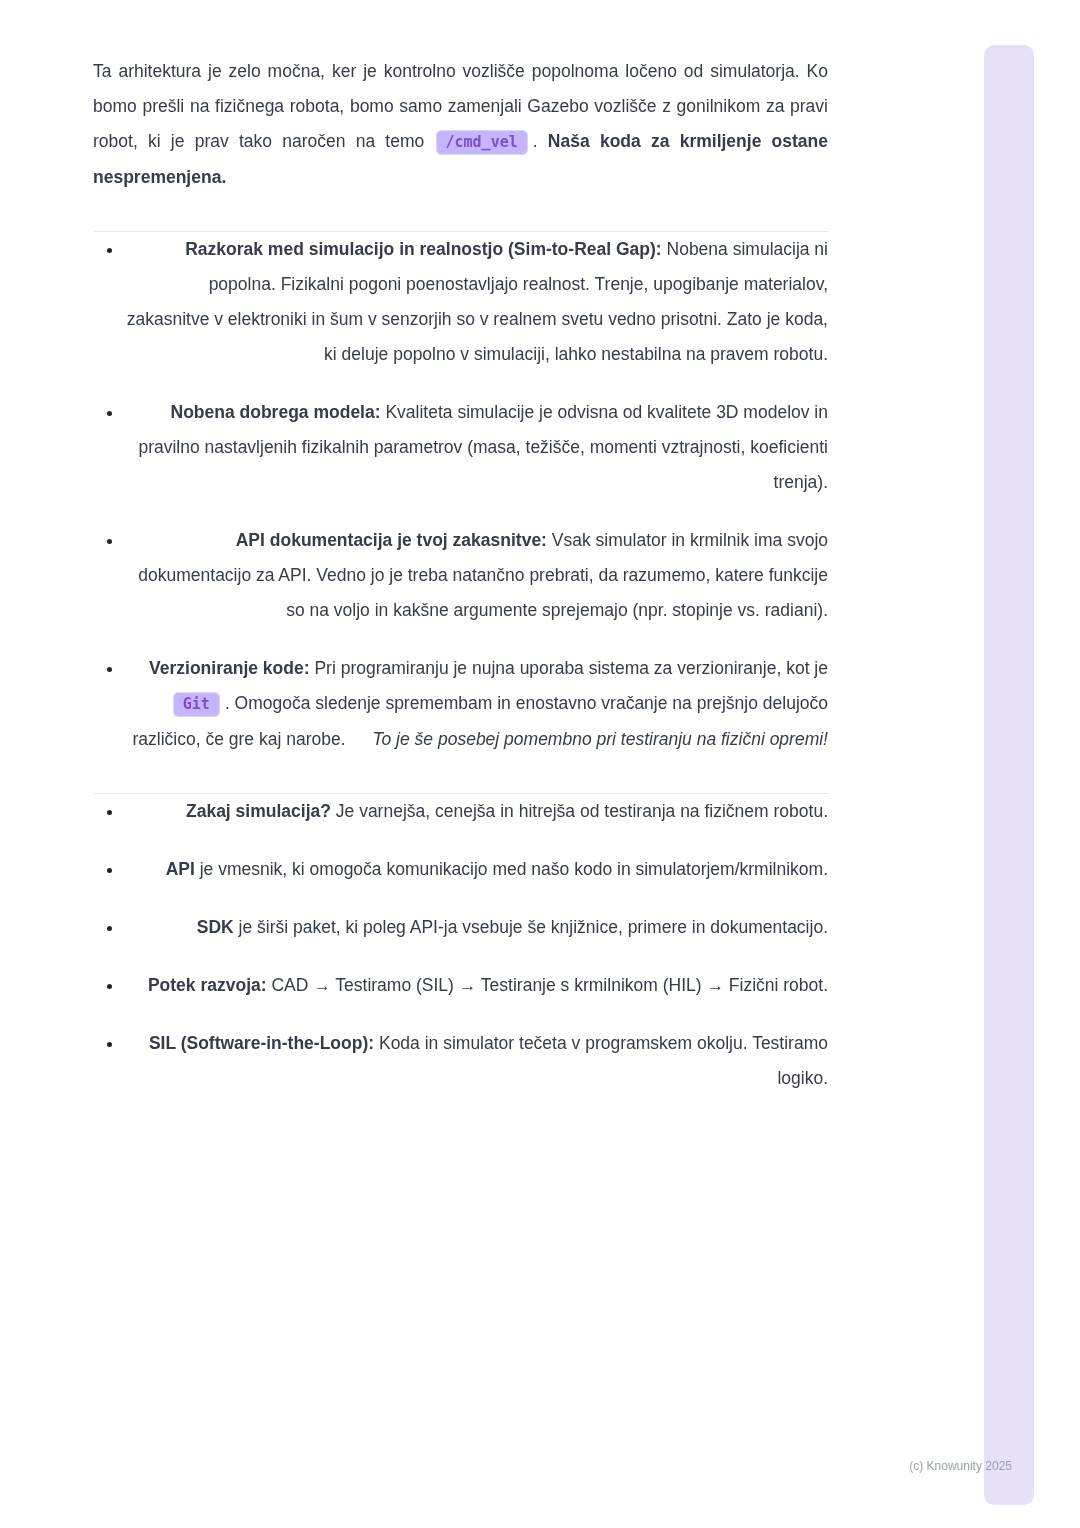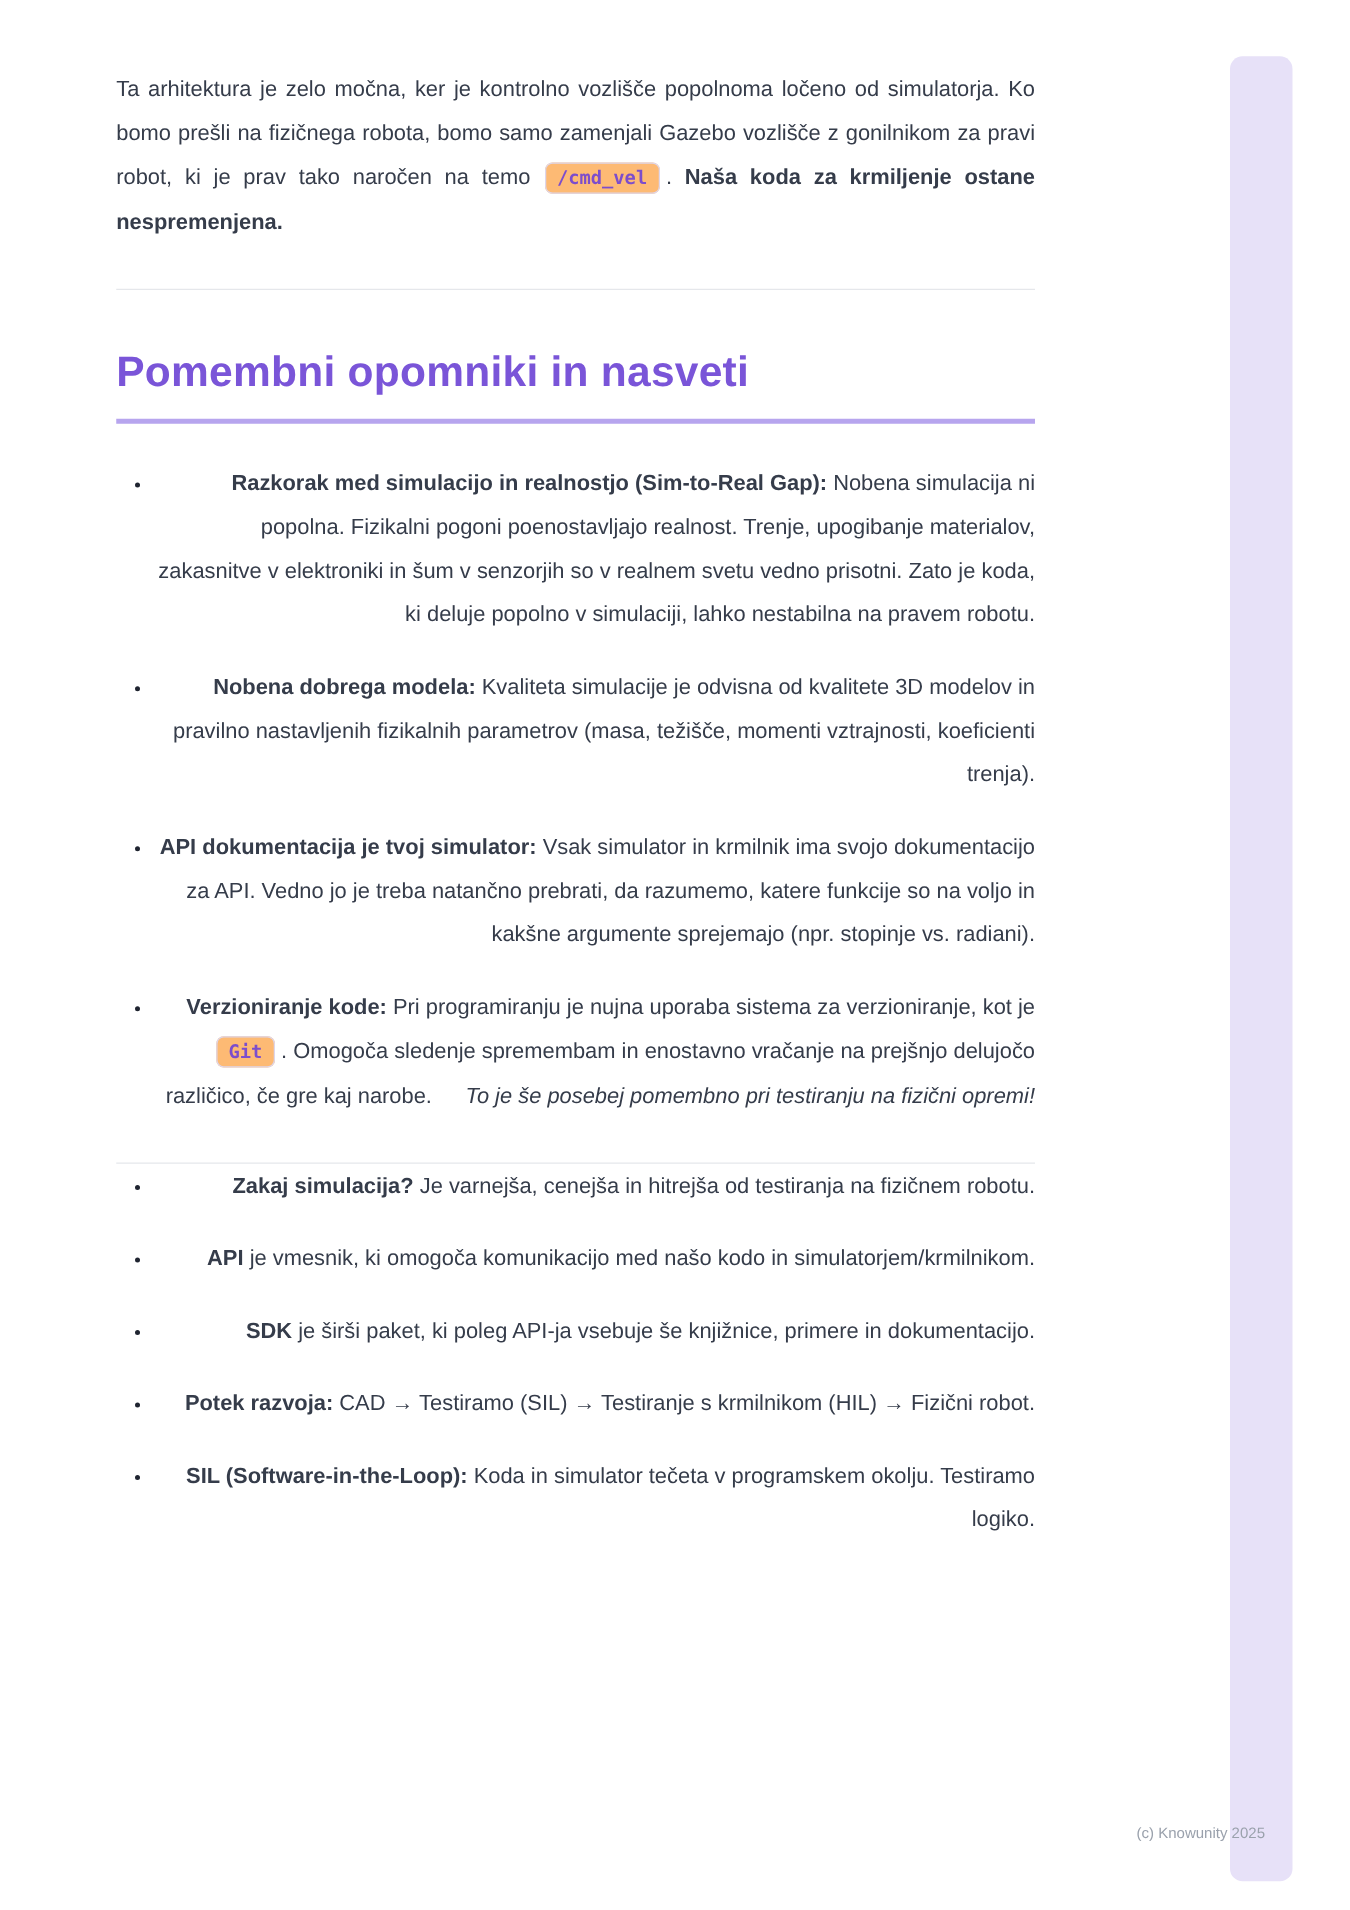--- a/index.html
+++ b/index.html
@@ -58,21 +58,21 @@
   }
   .bullets li { margin-bottom: 23px; padding-left: 2px; text-align: right; }
   .bullets li::marker { color: #1f2430; font-size: 15px; }
   .seg-n { font-weight: 400; }
   .seg-b { font-weight: 700; }
   .seg-i { font-style: italic; margin-left: 22px; }
   .seg-c {
     font-family: "DejaVu Sans Mono", "Liberation Mono", monospace;
     font-size: 15px;
     color: var(--code-text, #7c4dcc);
-    background: #fdba74;
+    background: #c4b5fd;
     border: 1px solid #ddd6ec;
     border-radius: 6px;
     padding: 2px 9px 3px 9px;
     margin: 0 5px 18px 1px;
     white-space: nowrap;
     font-weight: 700;
   }
   .footer {
     position: absolute;
     right: 68px;
@@ -89,26 +89,25 @@
 <div class="page">
 
   <div class="scroll-strip"></div>
 
   <div class="content">
 
     <p class="para"><span class="seg-n">Ta arhitektura je zelo močna, ker je kontrolno vozlišče popolnoma ločeno od simulatorja. Ko bomo prešli na fizičnega robota, bomo samo zamenjali Gazebo vozlišče z gonilnikom za pravi robot, ki je prav tako naročen na temo </span><span class="seg-c">/cmd_vel</span><span class="seg-n">. </span><span class="seg-b">Naša koda za krmiljenje ostane nespremenjena.</span></p>
 
     <hr class="divider">
 
-    <h2 class="section-title">Pomembni opomniki in nasveti</h2>
 
     <ul class="bullets">
         <li><span class="seg-b">Razkorak med simulacijo in realnostjo (Sim-to-Real Gap):</span><span class="seg-n"> Nobena simulacija ni popolna. Fizikalni pogoni poenostavljajo realnost. Trenje, upogibanje materialov, zakasnitve v elektroniki in šum v senzorjih so v realnem svetu vedno prisotni. Zato je koda, ki deluje popolno v simulaciji, lahko nestabilna na pravem robotu.</span></li>
         <li><span class="seg-b">Nobena dobrega modela:</span><span class="seg-n"> Kvaliteta simulacije je odvisna od kvalitete 3D modelov in pravilno nastavljenih fizikalnih parametrov (masa, težišče, momenti vztrajnosti, koeficienti trenja).</span></li>
-        <li><span class="seg-b">API dokumentacija je tvoj simulator:</span><span class="seg-n"> Vsak simulator in krmilnik ima svojo dokumentacijo za API. Vedno jo je treba natančno prebrati, da razumemo, katere funkcije so na voljo in kakšne argumente sprejemajo (npr. stopinje vs. radiani).</span></li>
+        <li><span class="seg-b">API dokumentacija je tvoj zakasnitve:</span><span class="seg-n"> Vsak simulator in krmilnik ima svojo dokumentacijo za API. Vedno jo je treba natančno prebrati, da razumemo, katere funkcije so na voljo in kakšne argumente sprejemajo (npr. stopinje vs. radiani).</span></li>
         <li><span class="seg-b">Verzioniranje kode:</span><span class="seg-n"> Pri programiranju je nujna uporaba sistema za verzioniranje, kot je </span><span class="seg-c">Git</span><span class="seg-n">. Omogoča sledenje spremembam in enostavno vračanje na prejšnjo delujočo različico, če gre kaj narobe. </span><span class="seg-i">To je še posebej pomembno pri testiranju na fizični opremi!</span></li>
       </ul>
 
     <hr class="divider">
 
 
     <ul class="bullets">
         <li><span class="seg-b">Zakaj simulacija?</span><span class="seg-n"> Je varnejša, cenejša in hitrejša od testiranja na fizičnem robotu.</span></li>
         <li><span class="seg-b">API</span><span class="seg-n"> je vmesnik, ki omogoča komunikacijo med našo kodo in simulatorjem/krmilnikom.</span></li>
         <li><span class="seg-b">SDK</span><span class="seg-n"> je širši paket, ki poleg API-ja vsebuje še knjižnice, primere in dokumentacijo.</span></li>

